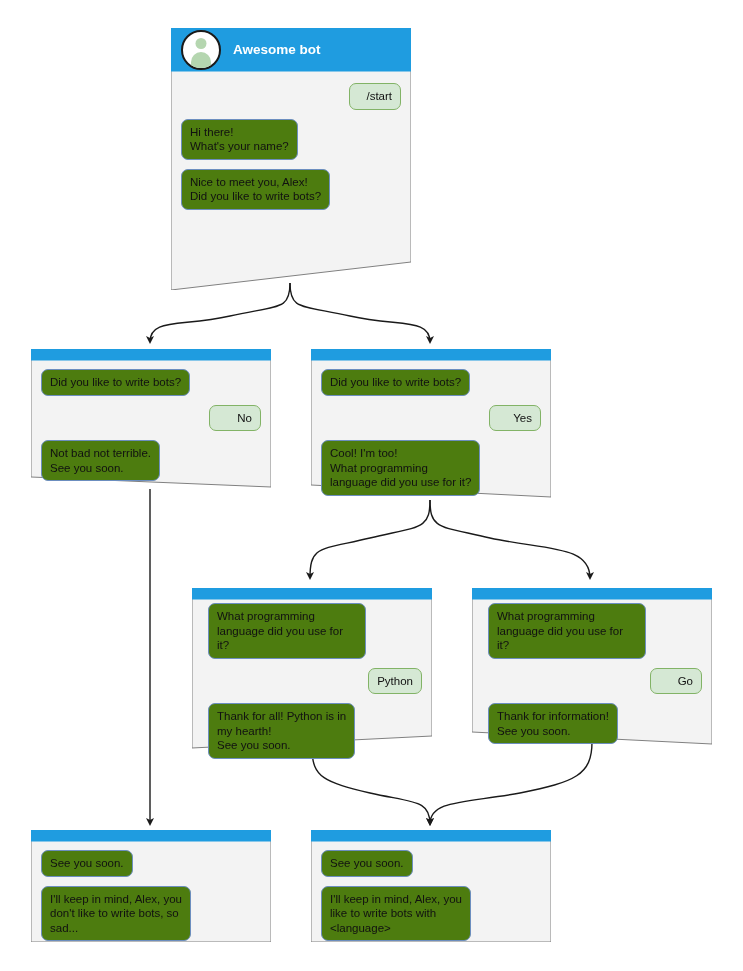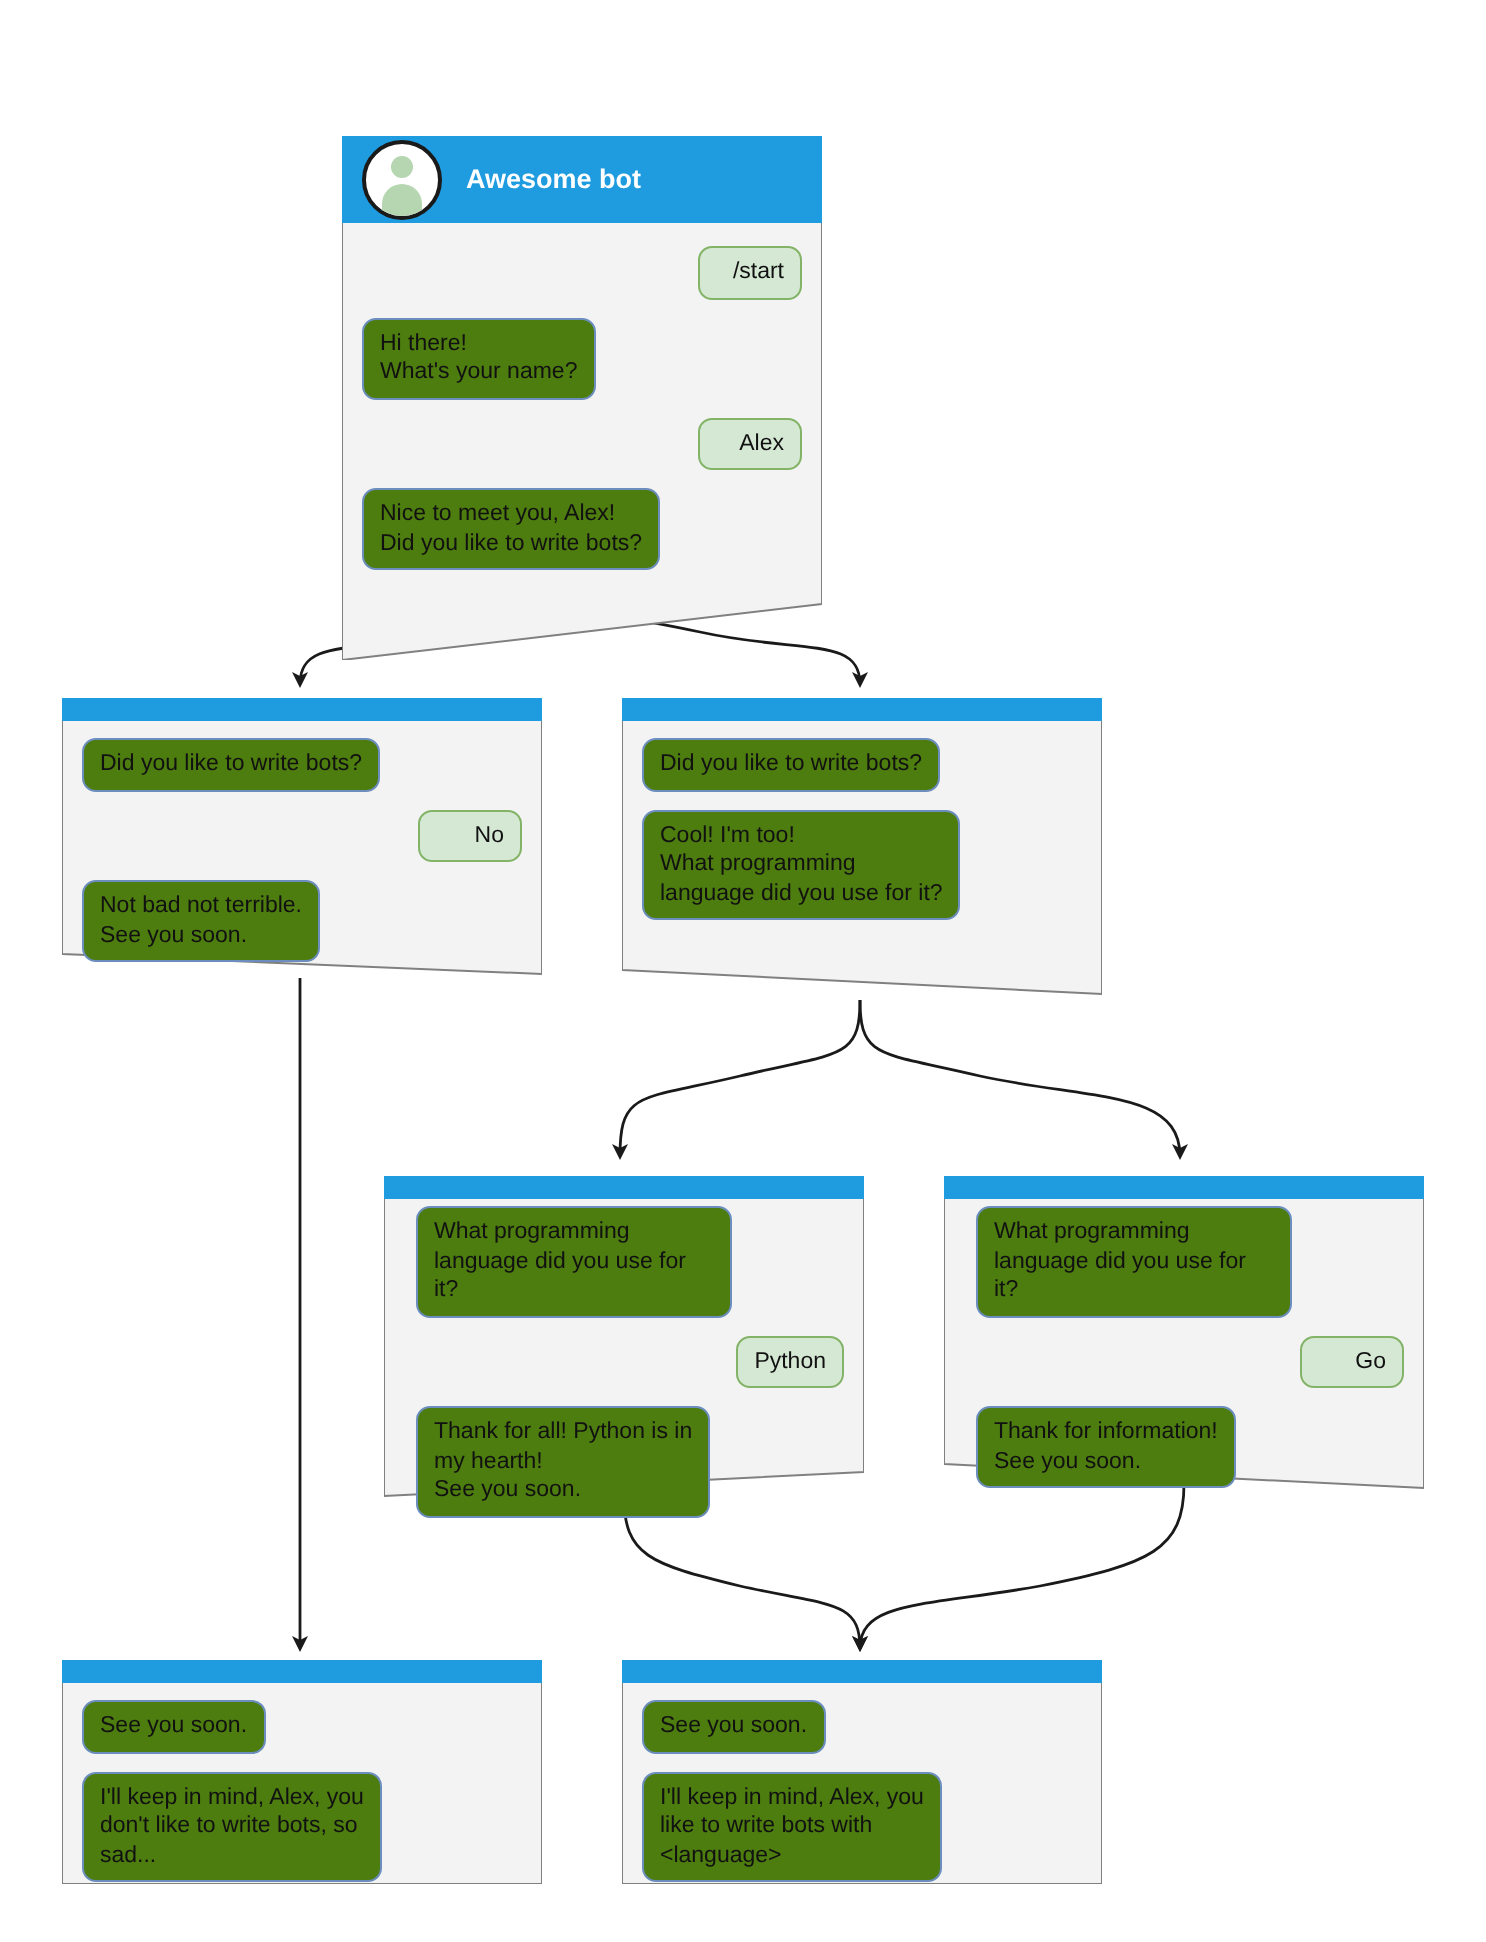--- a/index.html
+++ b/index.html
@@ -138,44 +138,41 @@
 
     <path d="M430,500 C430,530 420,526 370,538 C320,550 310,545 310,578" fill="none" stroke="#1a1a1a" stroke-width="1.4" marker-end="url(#arrow)"></path>
 
     <path d="M430,500 C430,530 440,526 490,538 C545,550 590,545 590,578" fill="none" stroke="#1a1a1a" stroke-width="1.4" marker-end="url(#arrow)"></path>
 
     <path d="M312,748 C312,778 325,782 370,793 C415,803 430,800 430,824" fill="none" stroke="#1a1a1a" stroke-width="1.4" marker-end="url(#arrow)"></path>
 
     <path d="M592,742 C592,775 575,782 520,793 C465,803 430,800 430,824" fill="none" stroke="#1a1a1a" stroke-width="1.4" marker-end="url(#arrow)"></path>
   </svg>
 
-  <div class="node" style="left:171px; top:28px; width:240px; height:262px;margin-top:40px;">
+  <div class="node" style="left:171px; top:28px; width:240px; height:262px;">
     <svg class="node-shape" viewBox="0 0 240 262" preserveAspectRatio="none">
       <polygon points="0,0 240,0 240,234 0,262" fill="#f3f3f3" stroke="#808080" stroke-width="1"></polygon>
       <polygon points="0,0 240,0 240,43 0,43" fill="#1f9ce0" stroke="#1f9ce0" stroke-width="1"></polygon>
     </svg>
     <div class="node-inner">
       <div class="node-header">
         <div class="avatar">
           <div class="head"></div>
             <div class="body"></div>
         </div>
         <div class="bot-title">Awesome bot</div>
       </div>
       <div class="chat" style="padding-top:12px;">
         <div class="row right">
           <div class="bubble user">/start</div>
         </div>
         <div class="row left">
           <div class="bubble bot">Hi there!
 What's your name?</div>
         </div>
-        <div class="row right">
-          <div class="bubble user">Alex</div>
-        </div>
         <div class="row left">
           <div class="bubble bot">Nice to meet you, Alex!
 Did you like to write bots?</div>
         </div>
       </div>
     </div>
   </div>
 
   <div class="node" style="left:31px; top:349px; width:240px; height:142px;">
     <svg class="node-shape" viewBox="0 0 240 142" preserveAspectRatio="none">
@@ -202,20 +199,23 @@
   <div class="node" style="left:311px; top:349px; width:240px; height:152px;">
     <svg class="node-shape" viewBox="0 0 240 152" preserveAspectRatio="none">
       <polygon points="0,0 240,0 240,148 0,136" fill="#f3f3f3" stroke="#808080" stroke-width="1"></polygon>
       <polygon points="0,0 240,0 240,11 0,11" fill="#1f9ce0" stroke="#1f9ce0" stroke-width="1"></polygon>
     </svg>
     <div class="node-inner">
       <div class="node-header plain"></div>
       <div class="chat">
         <div class="row left">
           <div class="bubble bot">Did you like to write bots?</div>
+        </div>
+        <div class="row right">
+          <div class="bubble user">Yes</div>
         </div>
         <div class="row left">
           <div class="bubble bot">Cool! I'm too!
 What programming
 language did you use for it?</div>
         </div>
       </div>
     </div>
   </div>
 

